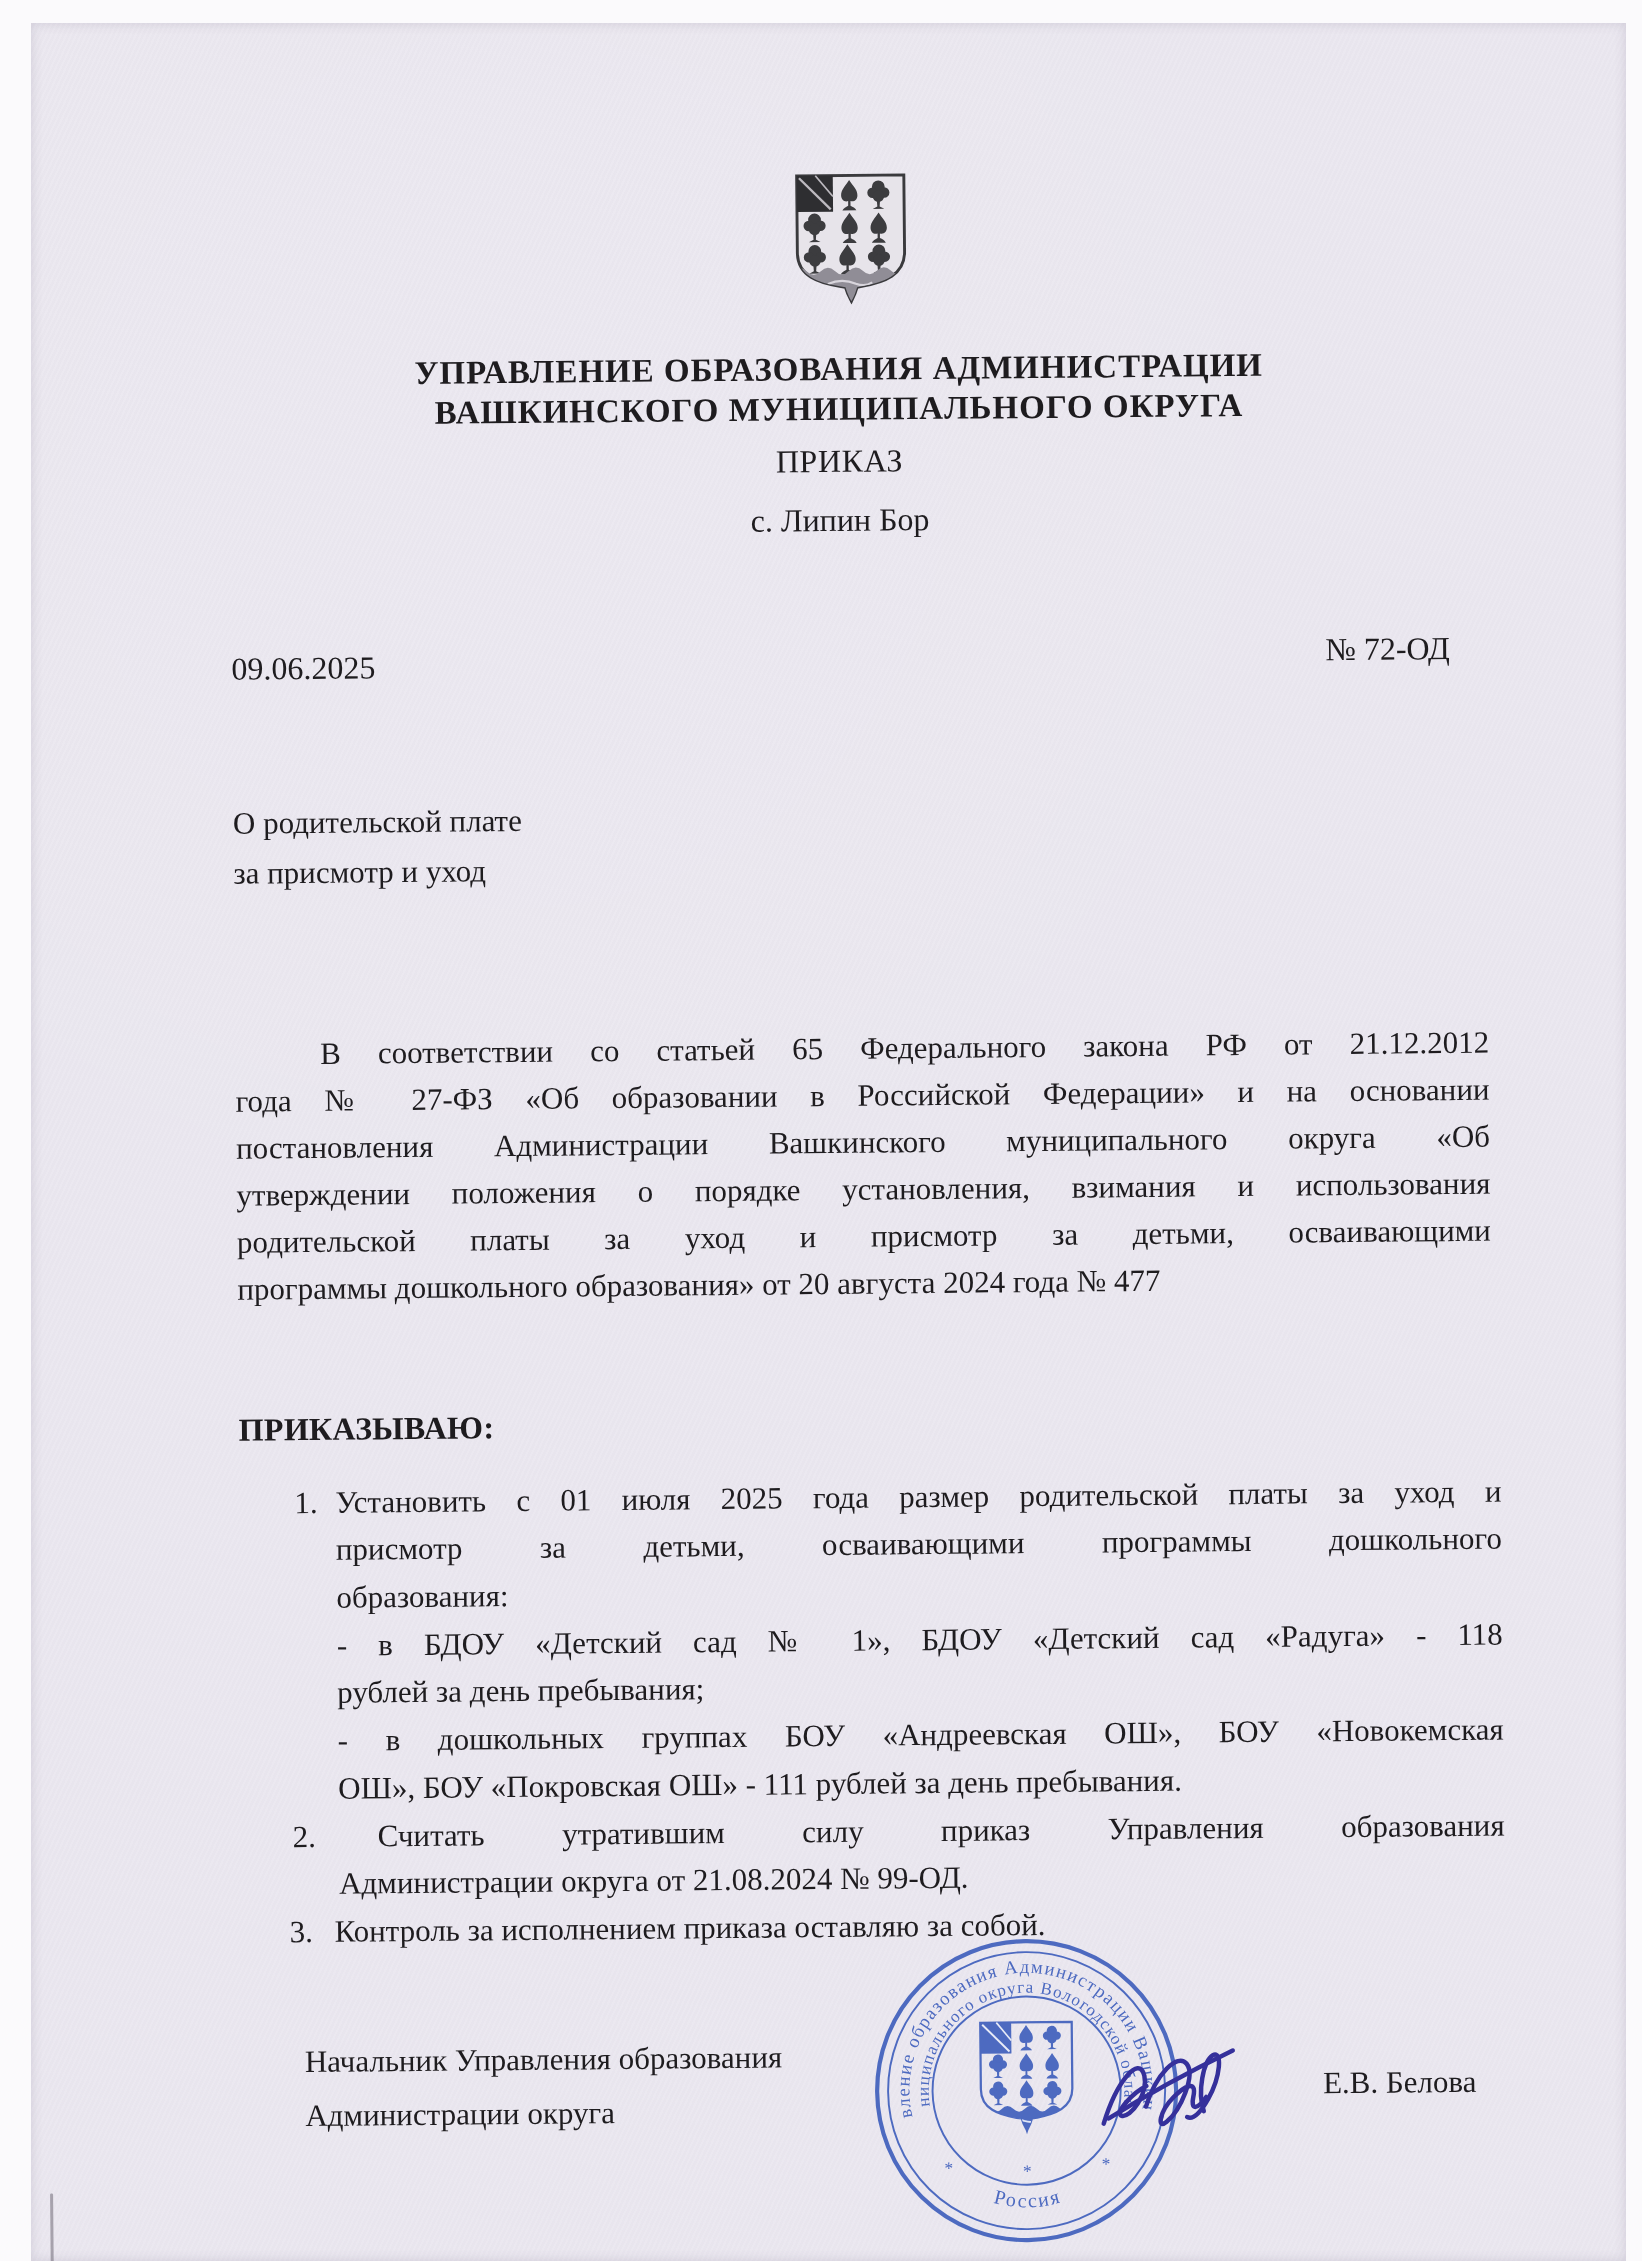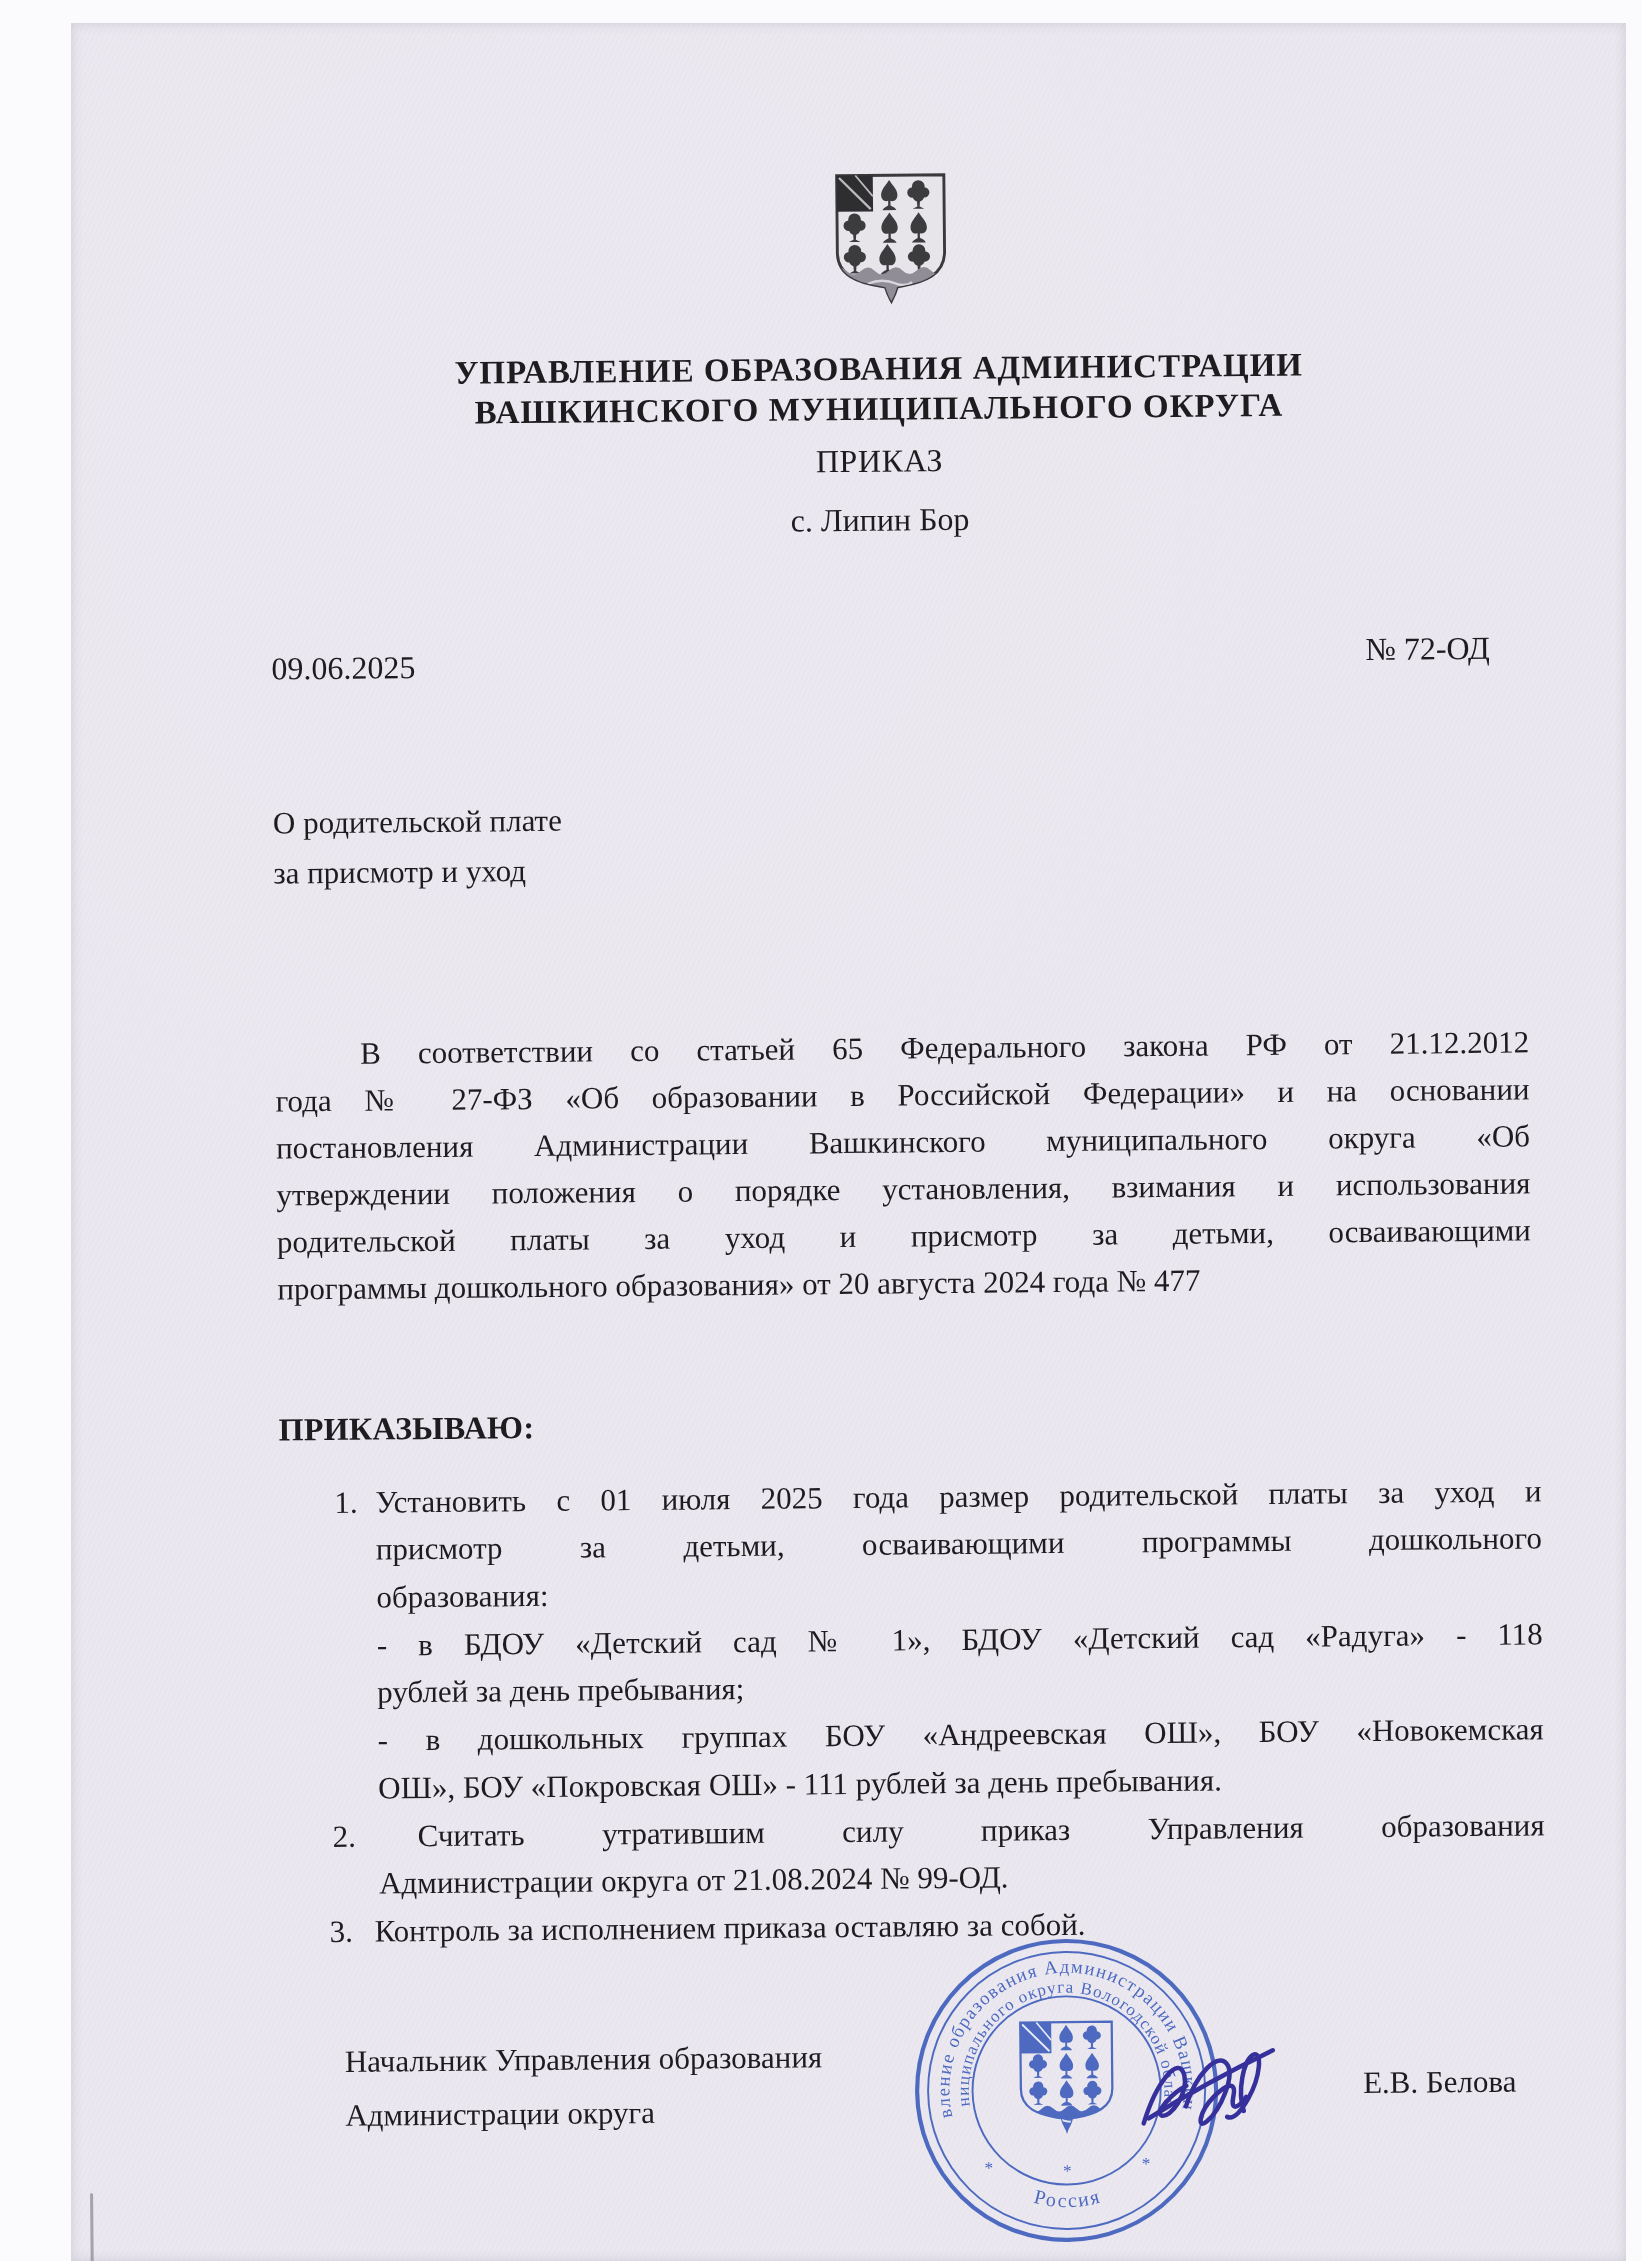--- a/index.html
+++ b/index.html
@@ -9,21 +9,20 @@
     font-family:"Liberation Serif","DejaVu Serif",serif;
   }
   .paper{
     position:absolute;left:31px;top:23px;right:17px;bottom:0;
     background:#ebe8f0;
     background-image:
       repeating-linear-gradient(115deg, rgba(255,255,255,.018) 0 1.9px, rgba(120,110,140,.022) 1.9px 4.5px),
       radial-gradient(circle at 30% 20%, rgba(255,255,255,.05), rgba(0,0,0,0) 60%);
     box-shadow:0 0 11.6px rgba(90,80,110,.18) inset;
     overflow:hidden;
-    margin-left:40px;
   }
   .content{position:absolute;inset:0;transform:rotate(-0.55deg);color:#1e1c1f;}
   .abs{position:absolute;}
   .center-block{left:187px;width:1256px;text-align:center;}
   .org-line{font-weight:bold;font-size:33px;line-height:40px;letter-spacing:1px;}
   .doc-type{font-size:32px;letter-spacing:0.6px;}
   .place{font-size:32px;}
   .meta{font-size:32px;}
   .subject{font-size:31px;line-height:50px;}
   .preamble{left:205px;top:1002px;width:1254px;font-size:31px;}

